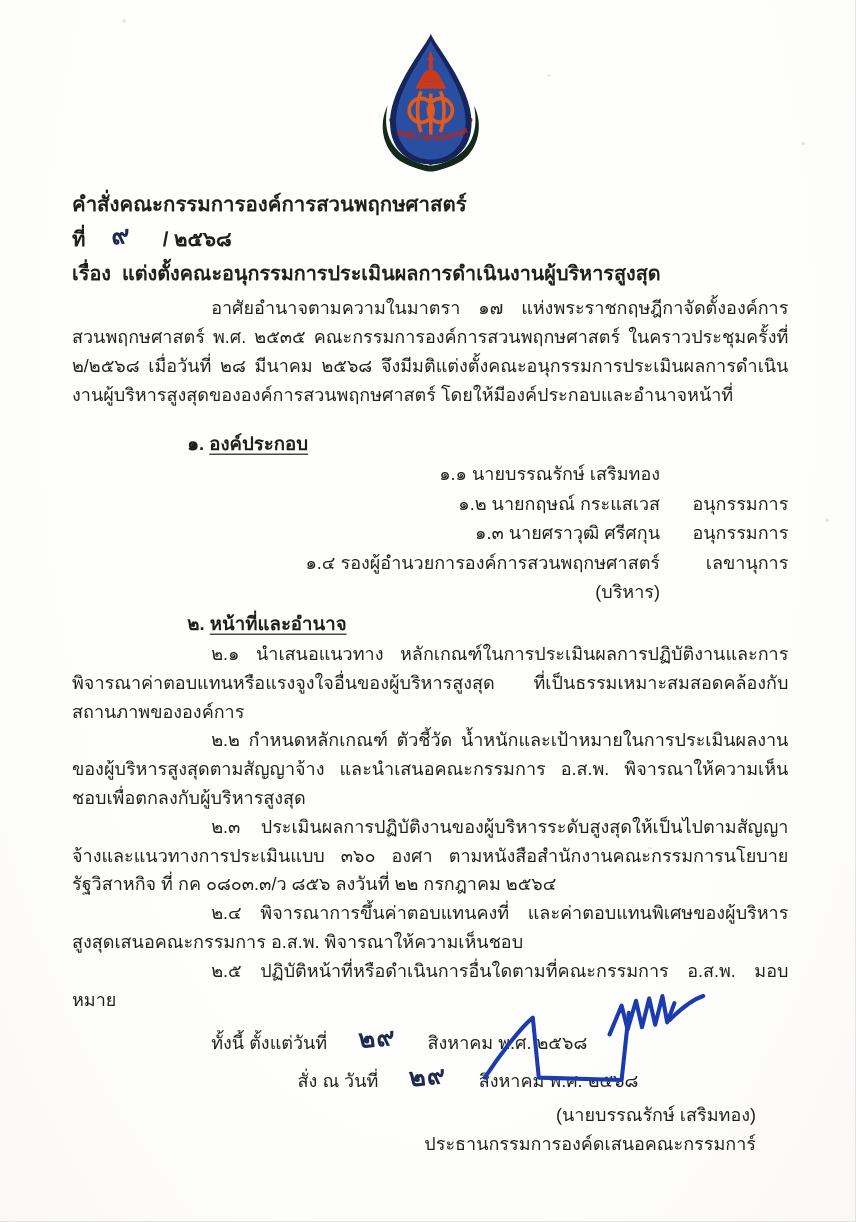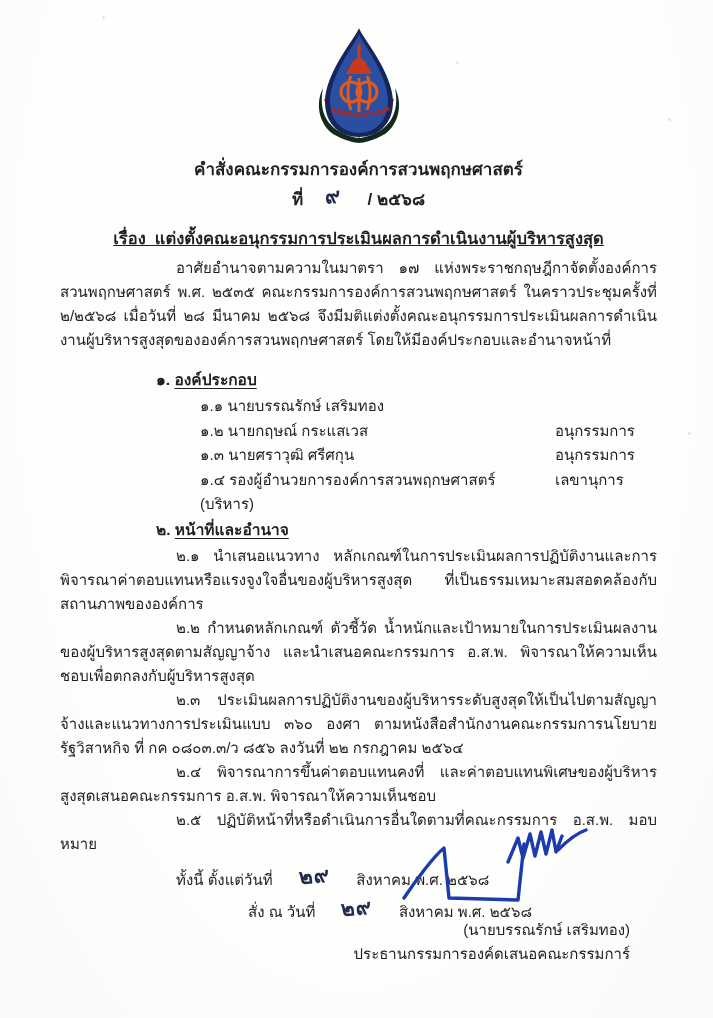--- a/index.html
+++ b/index.html
@@ -9,24 +9,24 @@
     margin:0 auto;
     background:
       radial-gradient(ellipse at 50% 30%, #fefefd 60%, #faf9f7 100%);
     color:#1f1f1f;
     font-family:"Liberation Sans","DejaVu Sans",sans-serif;
     overflow:hidden;
     box-sizing:border-box;
     padding:26px 56px 0 60px;
   }
   .seal-wrap{width:92px;margin:0 auto 8px auto;}
-  .center{text-align:center;}
+  .center{}
   .title-line{font-size:17px;font-weight:bold;line-height:27px;}
   .docno-line{font-size:17px;font-weight:bold;line-height:27px;margin-top:1px;}
-  .subject-line{font-size:16.5px;font-weight:bold;line-height:27px;margin-top:12px;white-space:pre-wrap;text-decoration:underline;}
+  .subject-line{font-size:16.5px;font-weight:bold;line-height:27px;margin-top:2px;white-space:pre-wrap;}
   .handwritten{
     display:inline-block;
     font-size:21px;font-weight:600;
     color:#20294f;
     transform:rotate(-5deg) translateY(-2px);
     letter-spacing:1px;
   }
   .hand-sp-l{display:inline-block;width:22px;}
   .hand-sp-r{display:inline-block;width:26px;}
   .body-text{font-size:15px;line-height:24px;}
@@ -37,20 +37,21 @@
   }
   .sec-head{
     margin:0 0 2px 96px;
     font-size:15.5px;font-weight:bold;
   }
   .sec-head .u{text-decoration:underline;text-underline-offset:3px;}
   .member-row{
     display:flex;
     margin-left:140px;
     line-height:24.5px;
+    text-align:right;
   }
   .member-name{flex:0 0 350px;}
   .member-role{flex:1;padding-left:5px;}
   .duty{
     margin:0;
     text-indent:116px;
     text-align:justify;
   }
   .date-line{margin-top:9px;margin-left:116px;line-height:26px;}
   .date-line.issued{margin-left:188px;margin-top:4px;}

